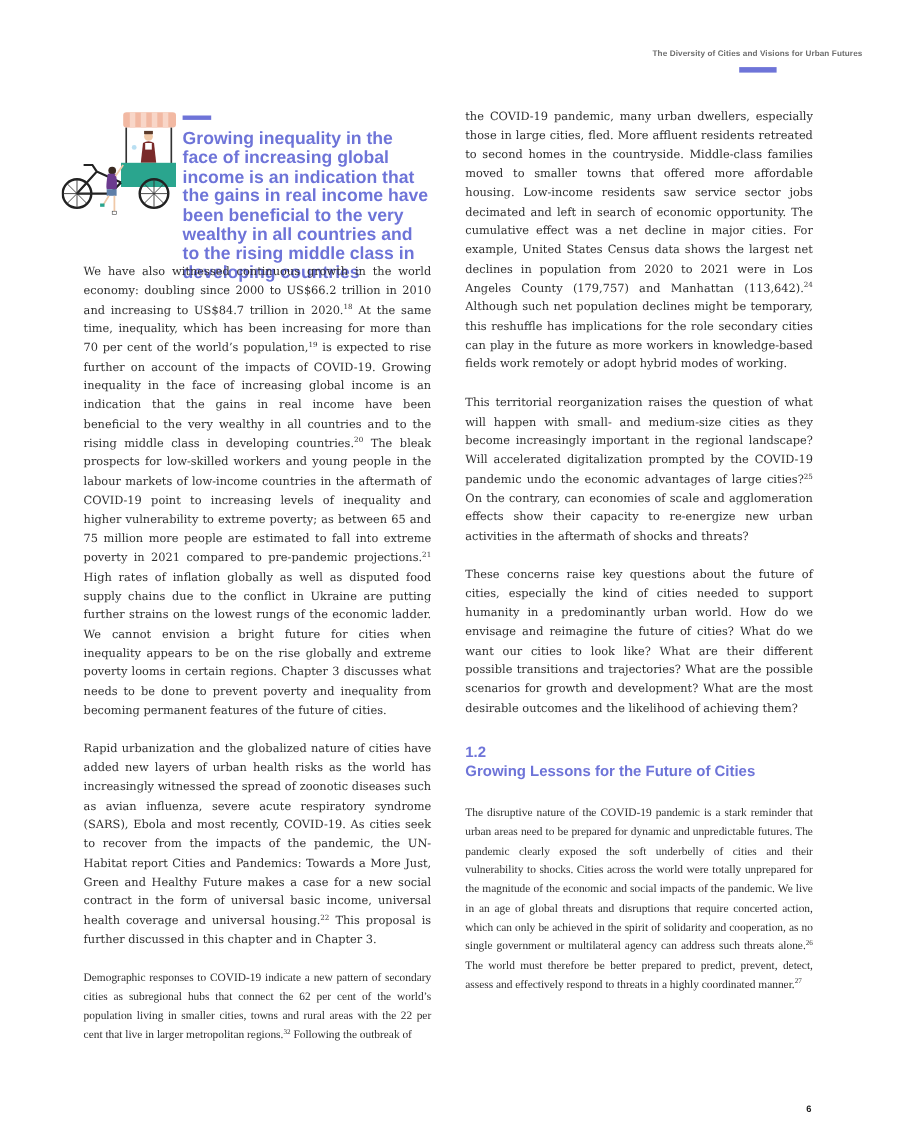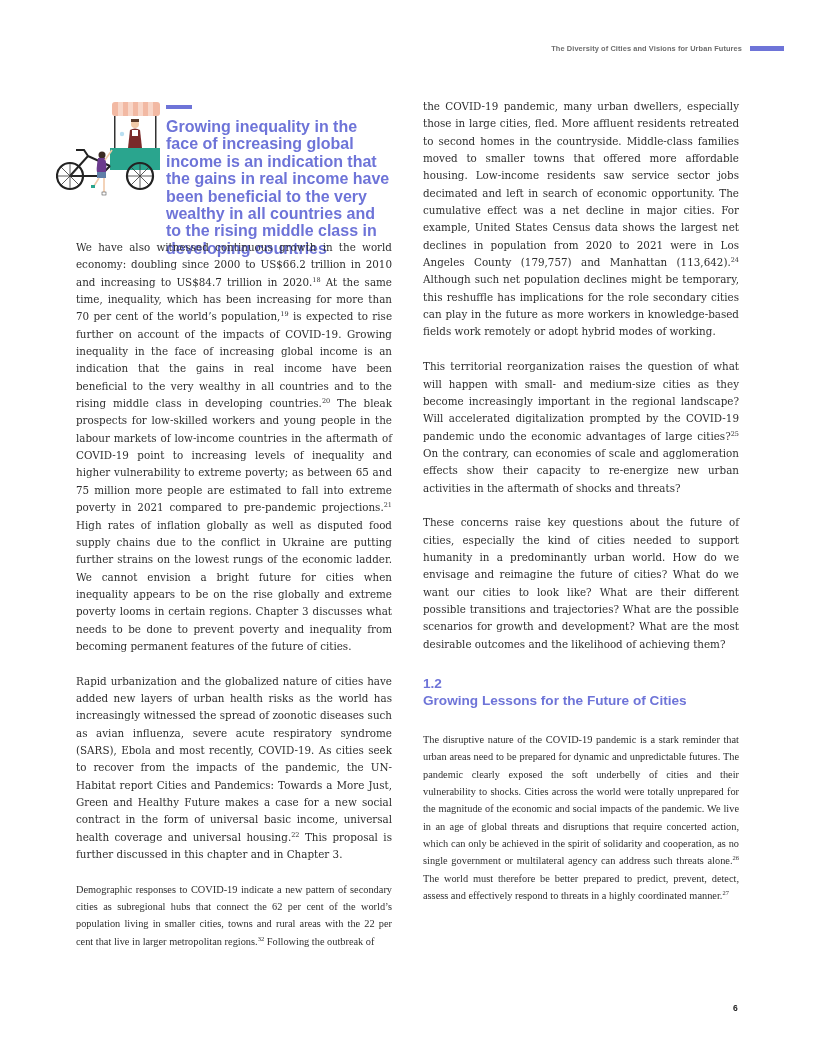--- a/index.html
+++ b/index.html
@@ -1,21 +1,21 @@
 <!DOCTYPE html>
 <html><head>
 <meta charset="utf-8">
 <style>
   * { box-sizing: border-box; margin: 0; padding: 0; }
   html, body { width: 816px; height: 1039px; background: #ffffff; overflow: hidden; }
   body { position: relative; font-family: "DejaVu Serif", "Liberation Serif", serif; color: #2b2b2b; }
 
   .running-header {
     position: absolute; top: 44px; right: 32px;
-    display: flex; align-items: center; gap: 8px;
+    display: flex; align-items: center; gap: 8px; flex-direction: column;
   }
   .running-header .title {
     font-family: "Liberation Sans", "DejaVu Sans", sans-serif;
     font-size: 7.4px; font-weight: bold; color: #6d6d6d; letter-spacing: 0.1px;
   }
   .running-header .bar { width: 34px; height: 5px; background: #6e74d8; }
 
   .callout {
     position: absolute; left: 56px; top: 100px; width: 340px; height: 145px;
   }

